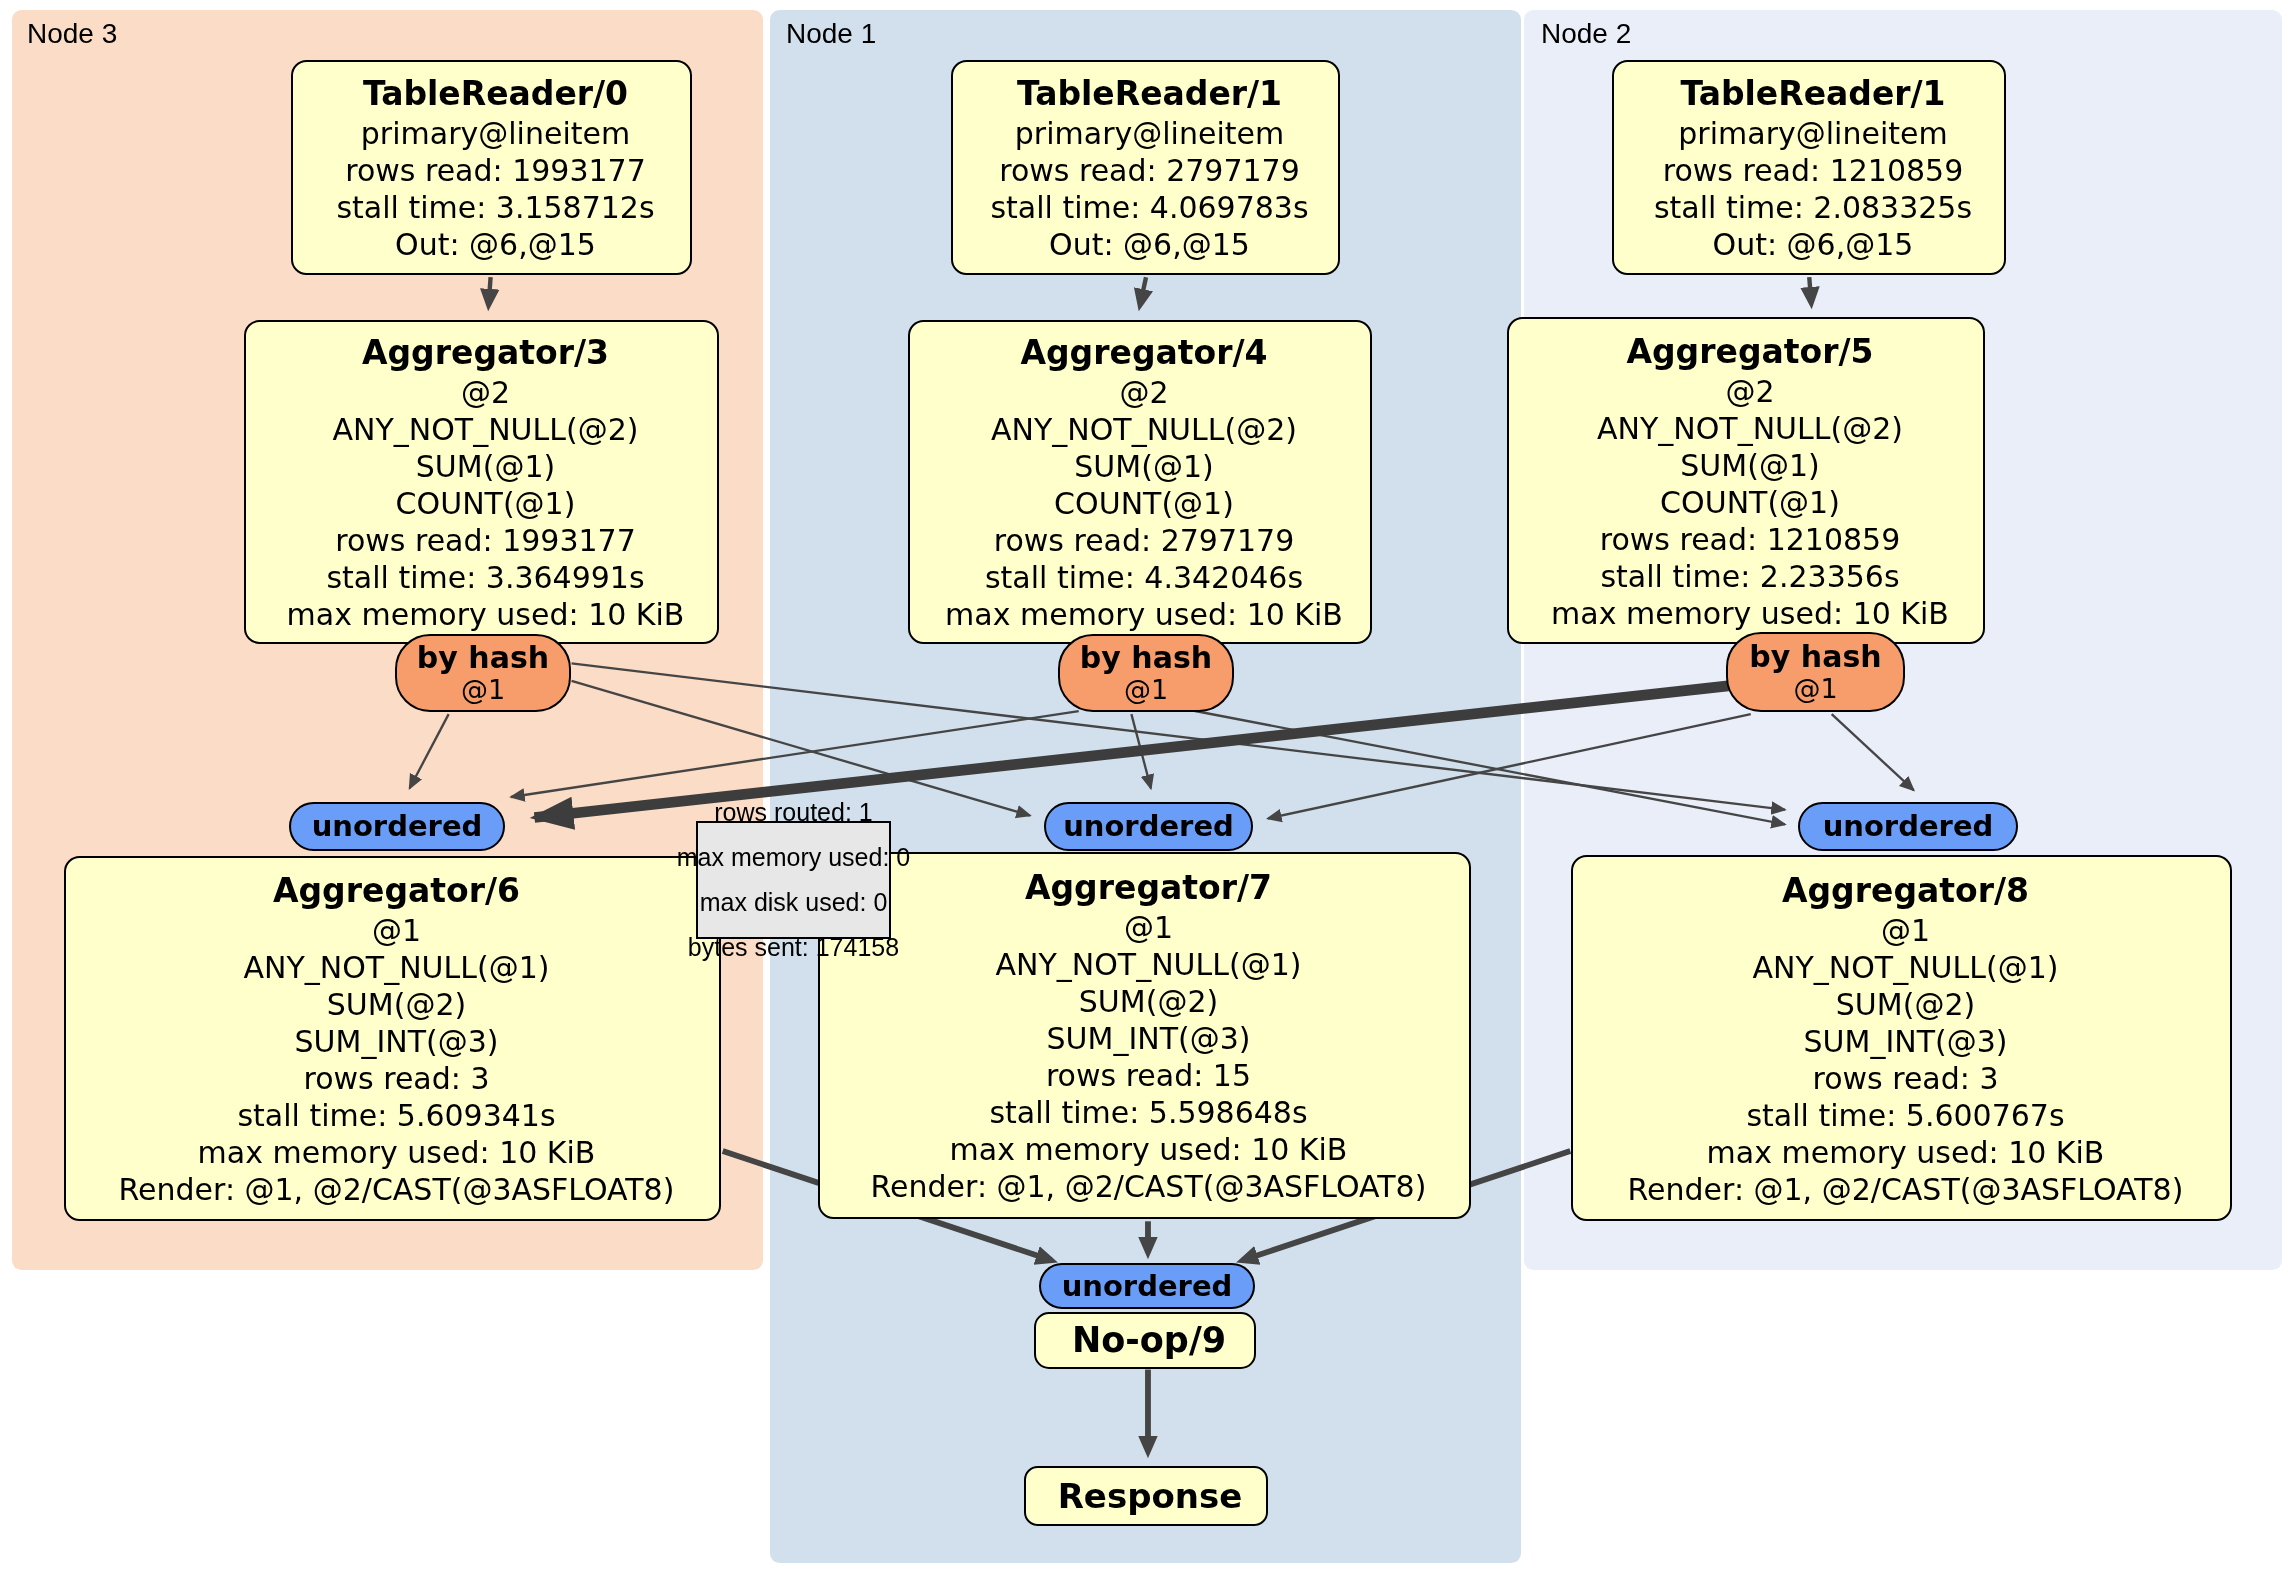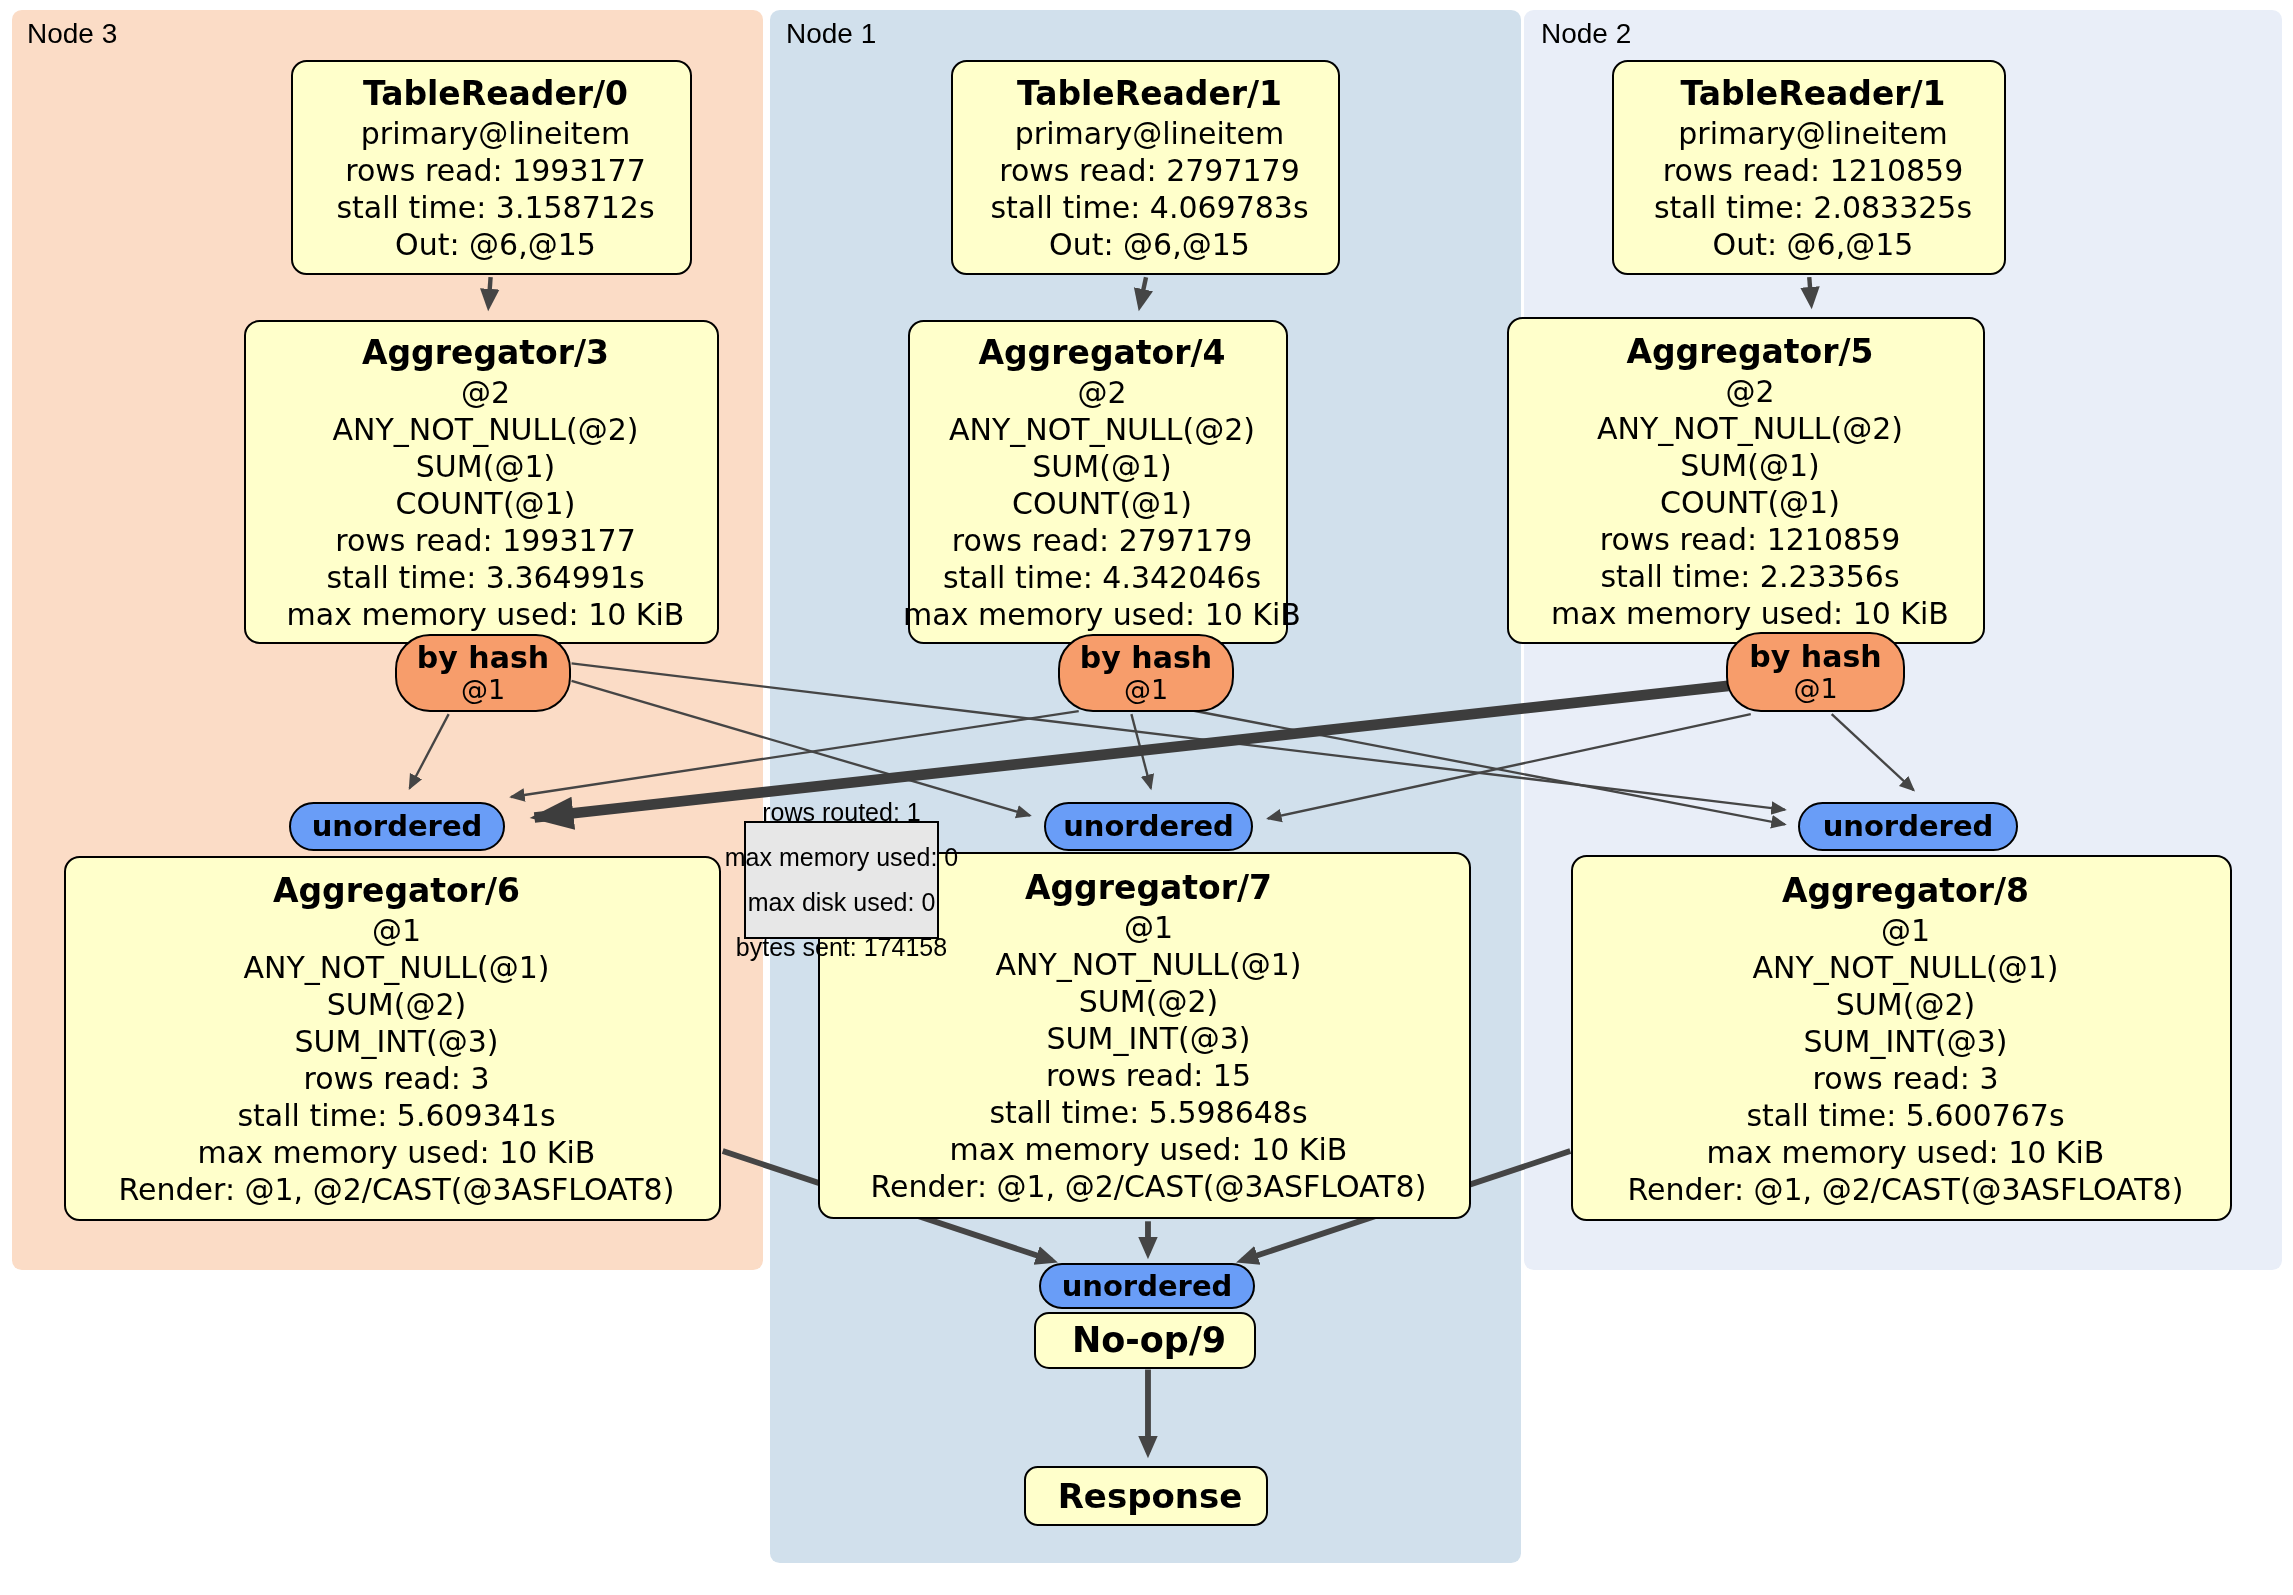--- a/index.html
+++ b/index.html
@@ -104,21 +104,21 @@
   </div>
 
   <div class="pbox" style="left:951px;top:60px;width:389px;height:215px;">
     <div class="title">TableReader/1</div>
     <div class="line">primary@lineitem</div>
     <div class="line">rows read: 2797179</div>
     <div class="line">stall time: 4.069783s</div>
     <div class="line">Out: @6,@15</div>
   </div>
 
-  <div class="pbox" style="left:908px;top:320px;width:380px;height:324px;">
+  <div class="pbox" style="left:908px;top:320px;width:464px;height:324px;">
     <div class="title">Aggregator/4</div>
     <div class="line">@2</div>
     <div class="line">ANY_NOT_NULL(@2)</div>
     <div class="line">SUM(@1)</div>
     <div class="line">COUNT(@1)</div>
     <div class="line">rows read: 2797179</div>
     <div class="line">stall time: 4.342046s</div>
     <div class="line">max memory used: 10 KiB</div>
   </div>
 
@@ -191,21 +191,21 @@
     <span class="t">unordered</span>
   </div>
 
   <div class="pbox" style="left:1034px;top:1312px;width:222px;height:57px;border-radius:15px;">
     <div class="title" style="font-size:35px;line-height:39px;">No-op/9</div>
   </div>
   <div class="pbox" style="left:1024px;top:1466px;width:244px;height:60px;border-radius:13.7px;">
     <div class="title" style="font-size:34px;line-height:41px;">Response</div>
   </div>
 
-  <div class="tooltip" style="left:744px;top:821px;width:195px;height:118px;gap:16px;">
+  <div class="tooltip" style="left:696px;top:821px;width:195px;height:118px;gap:16px;">
     <span class="tl">rows routed: 1</span>
     <span class="tl">max memory used: 0</span>
     <span class="tl">max disk used: 0</span>
     <span class="tl">bytes sent: 174158</span>
   </div>
 
 </div>
 
 
 </body></html>

